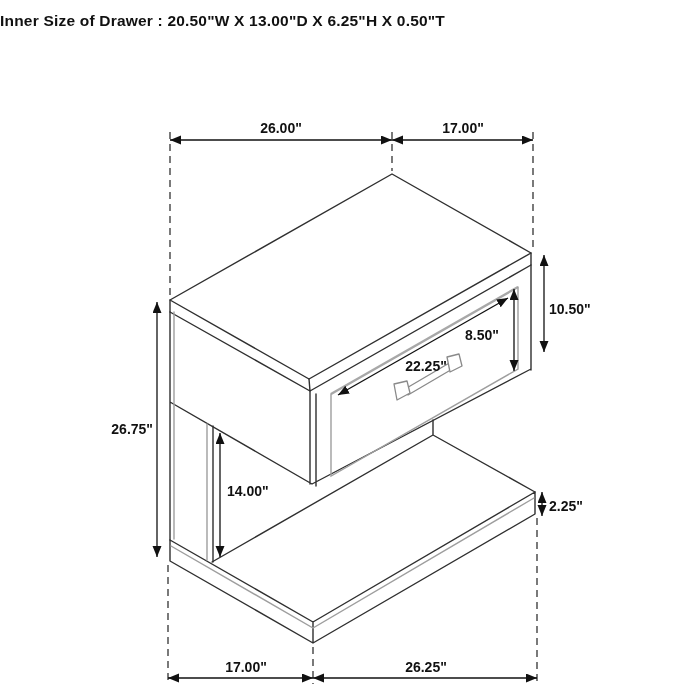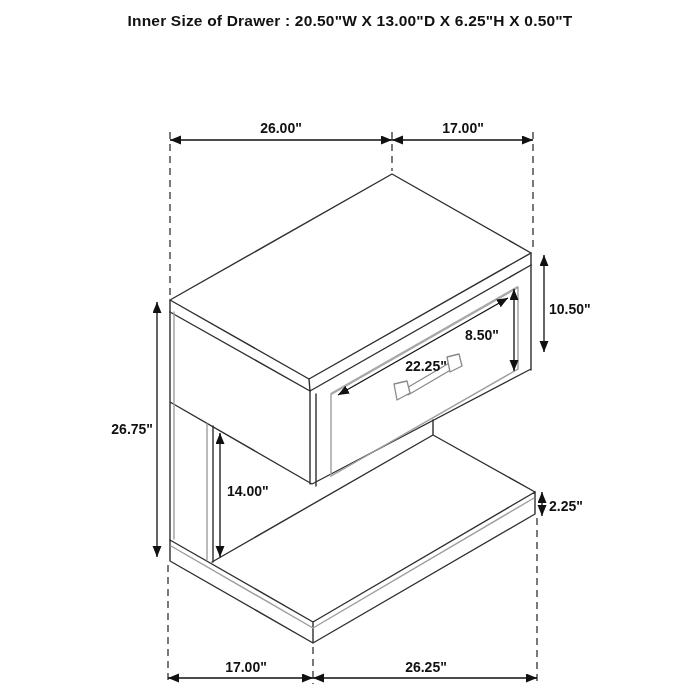--- a/index.html
+++ b/index.html
@@ -1,18 +1,18 @@
 <!DOCTYPE html>
 <html><head>
 <meta charset="utf-8">
 <style>
   html,body{margin:0;padding:0;background:#fff;}
   .canvas{position:relative;width:700px;height:700px;background:#fff;overflow:hidden;
           font-family:"Liberation Sans", sans-serif;}
-  .title{position:absolute;top:12px;left:0;width:700px;text-align:center;
+  .title{position:absolute;top:12px;left:0;width:700px;text-align:left;
          font-size:15.5px;font-weight:700;color:#111;letter-spacing:.2px;}
   svg{position:absolute;left:0;top:0;}
   .struct{stroke:#2f2f2f;stroke-width:1.4;fill:none;stroke-linejoin:round;stroke-linecap:round;}
   .gray{stroke:#9e9e9e;stroke-width:1.4;fill:none;stroke-linecap:round;}
   .grayThick{stroke:#a8a8a8;stroke-width:2.4;fill:none;}
   .handle{stroke:#8a8a8a;stroke-width:1.3;fill:#ffffff;stroke-linejoin:round;}
   .dim{stroke:#111;stroke-width:1.3;fill:none;}
   .ext{stroke:#333;stroke-width:1.3;fill:none;stroke-dasharray:7 5;}
   .lbl{font:700 14px "Liberation Sans", sans-serif;fill:#111;}
 </style>

